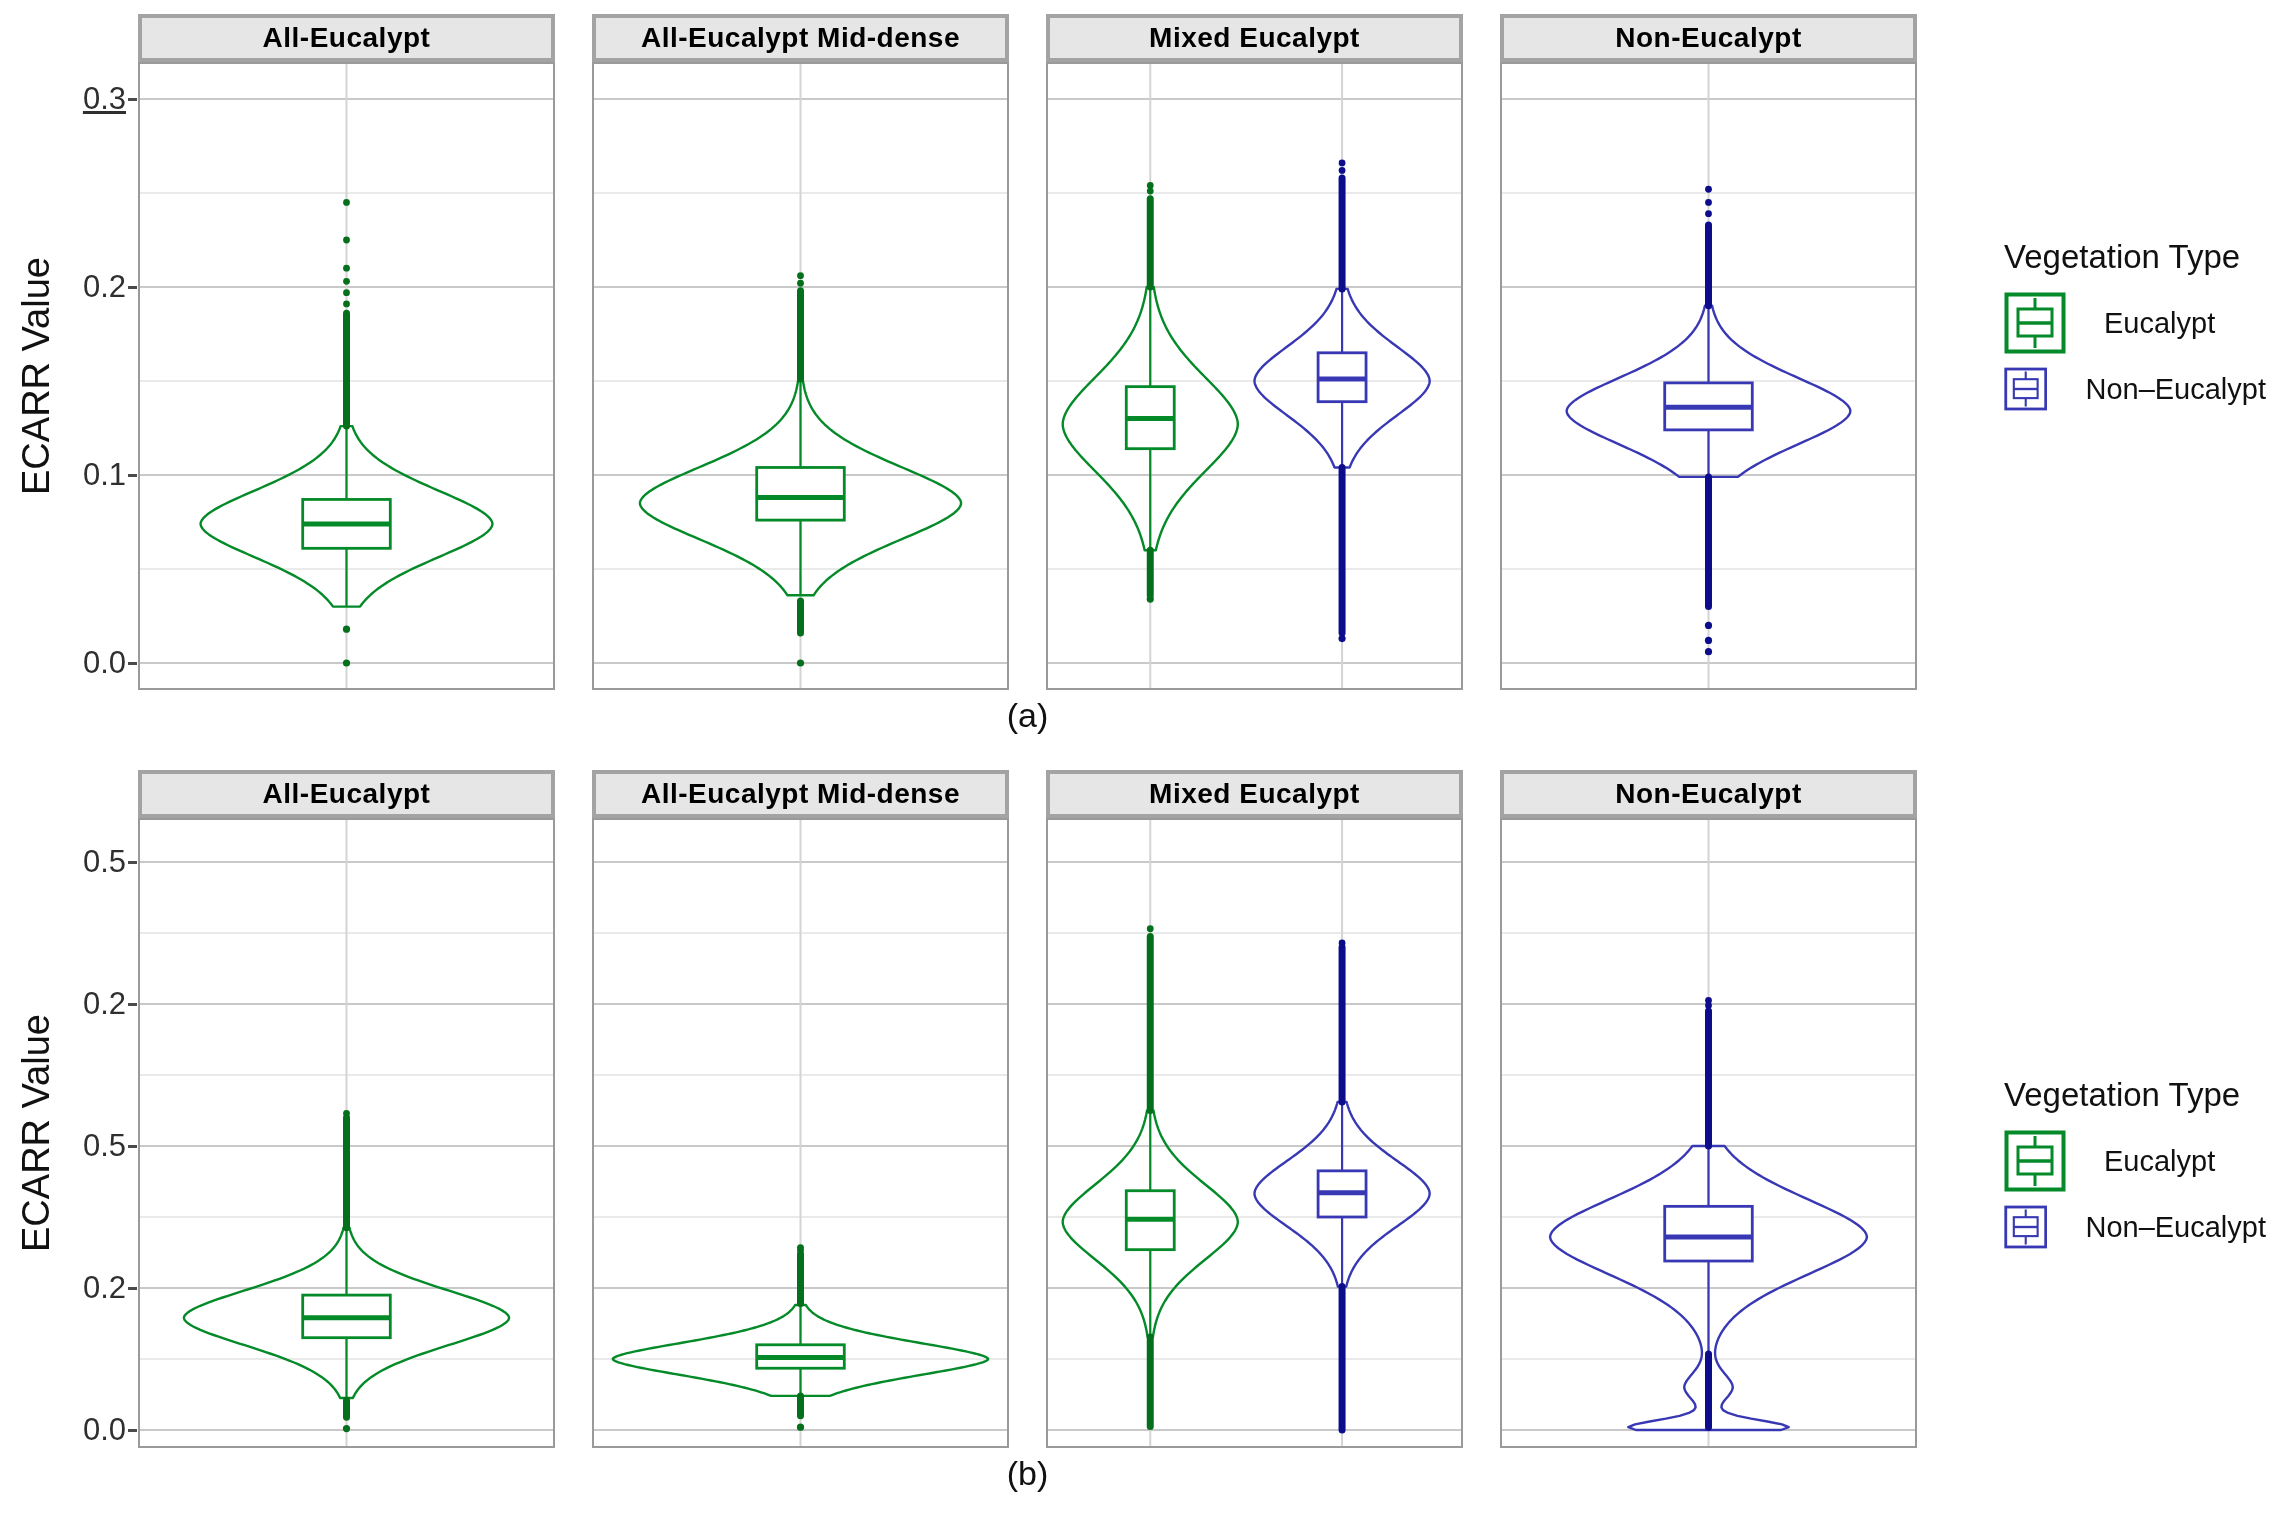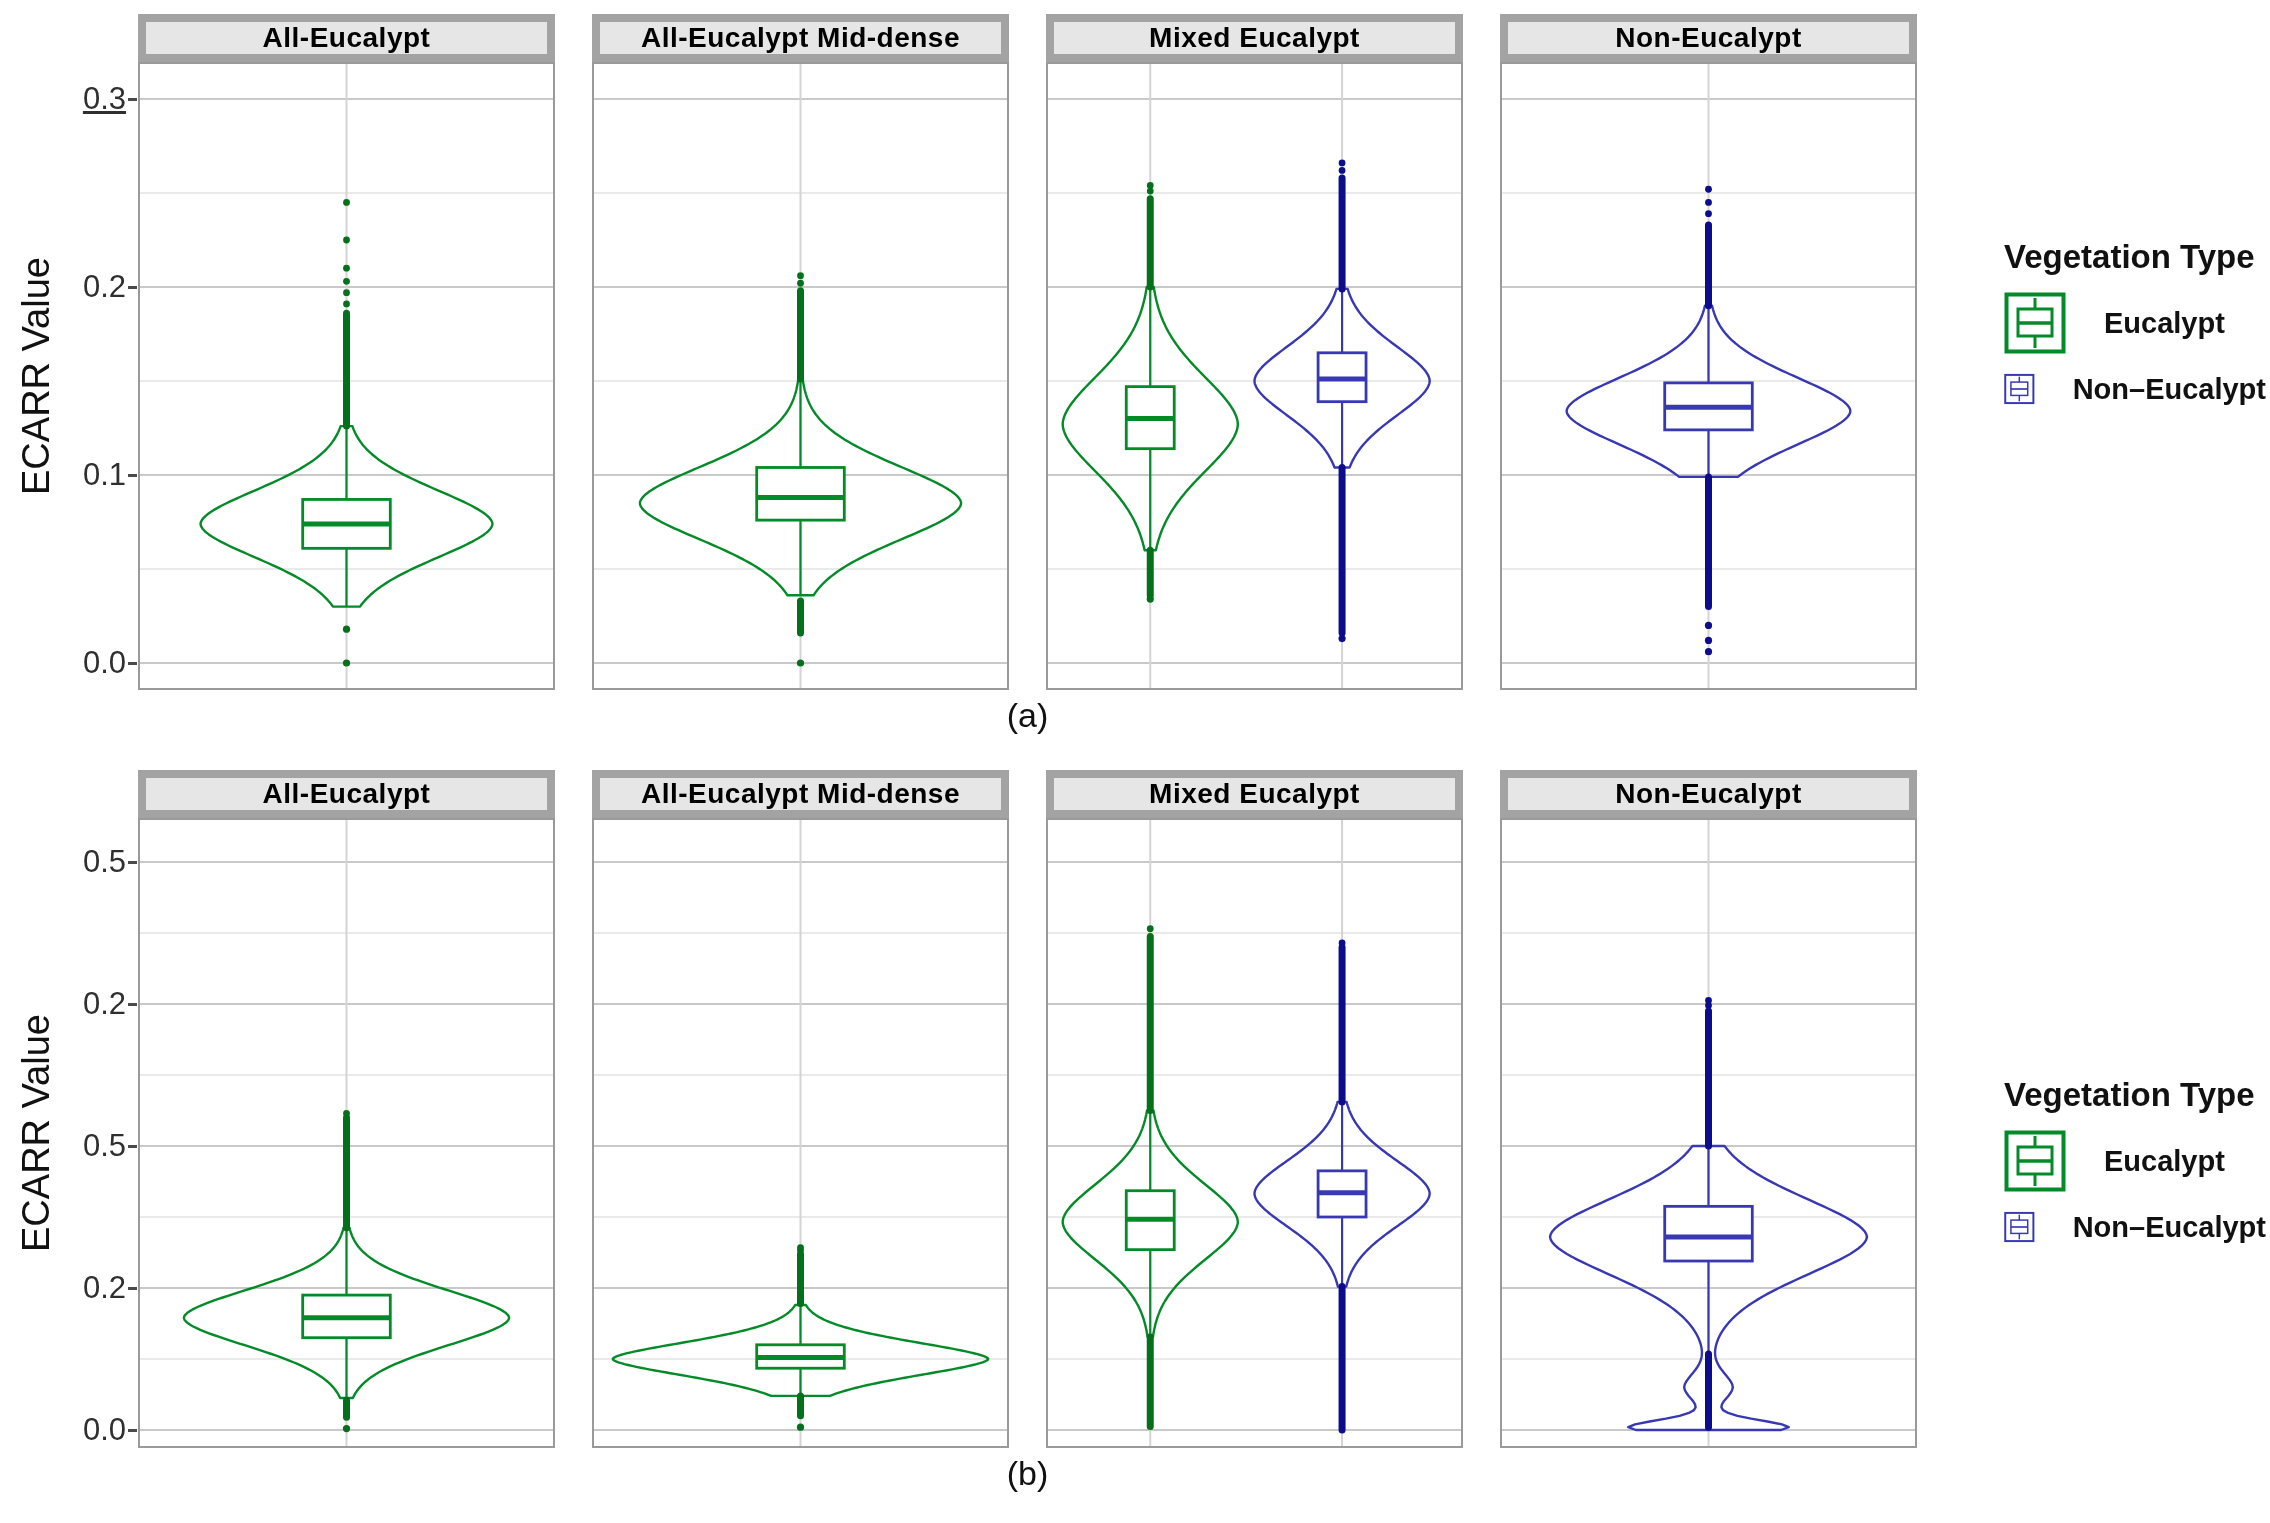--- a/index.html
+++ b/index.html
@@ -15,30 +15,30 @@
     font-size:38px;color:#111111;white-space:nowrap;
     transform:translate(-50%,-50%) rotate(-90deg);
   }
   .tick-label{
     position:absolute;width:88px;text-align:right;
     font-size:31px;color:#2f2f2f;line-height:36px;
   }
   .tick-mark{position:absolute;width:9px;height:3px;background:#4a4a4a;}
   .strip{
     position:absolute;box-sizing:border-box;
-    background:#E6E6E6;border:8px solid #a3a3a3;
+    background:#E6E6E6;border:4px solid #a3a3a3;
     display:flex;align-items:center;justify-content:center;
     font-size:28px;font-weight:600;color:#000000;letter-spacing:0.5px;
   }
   .panel-svg{position:absolute;display:block;background:#ffffff;}
   .caption{
     position:absolute;left:138px;width:1779px;text-align:center;
     font-size:34px;color:#111111;
   }
-  .legend{position:absolute;left:2004px;width:262px;font-weight:bold;}
+  .legend{position:absolute;left:2004px;width:262px;}
   .legend-title{font-size:33px;color:#111111;margin-bottom:14px;}
   .legend-item{display:flex;align-items:center;height:66px;gap:24px;}
   .legend-item .lbl{font-size:29px;color:#111111;margin-left:14px;white-space:nowrap;}
 </style>
 </head>
 <body>
 
 <div id="canvas">
     <div class="ylab" style="left: 36px; top: 376px;">ECARR Value</div>
     <div class="tick-label" style="left: 38px; top: 645px;">0.0</div>

